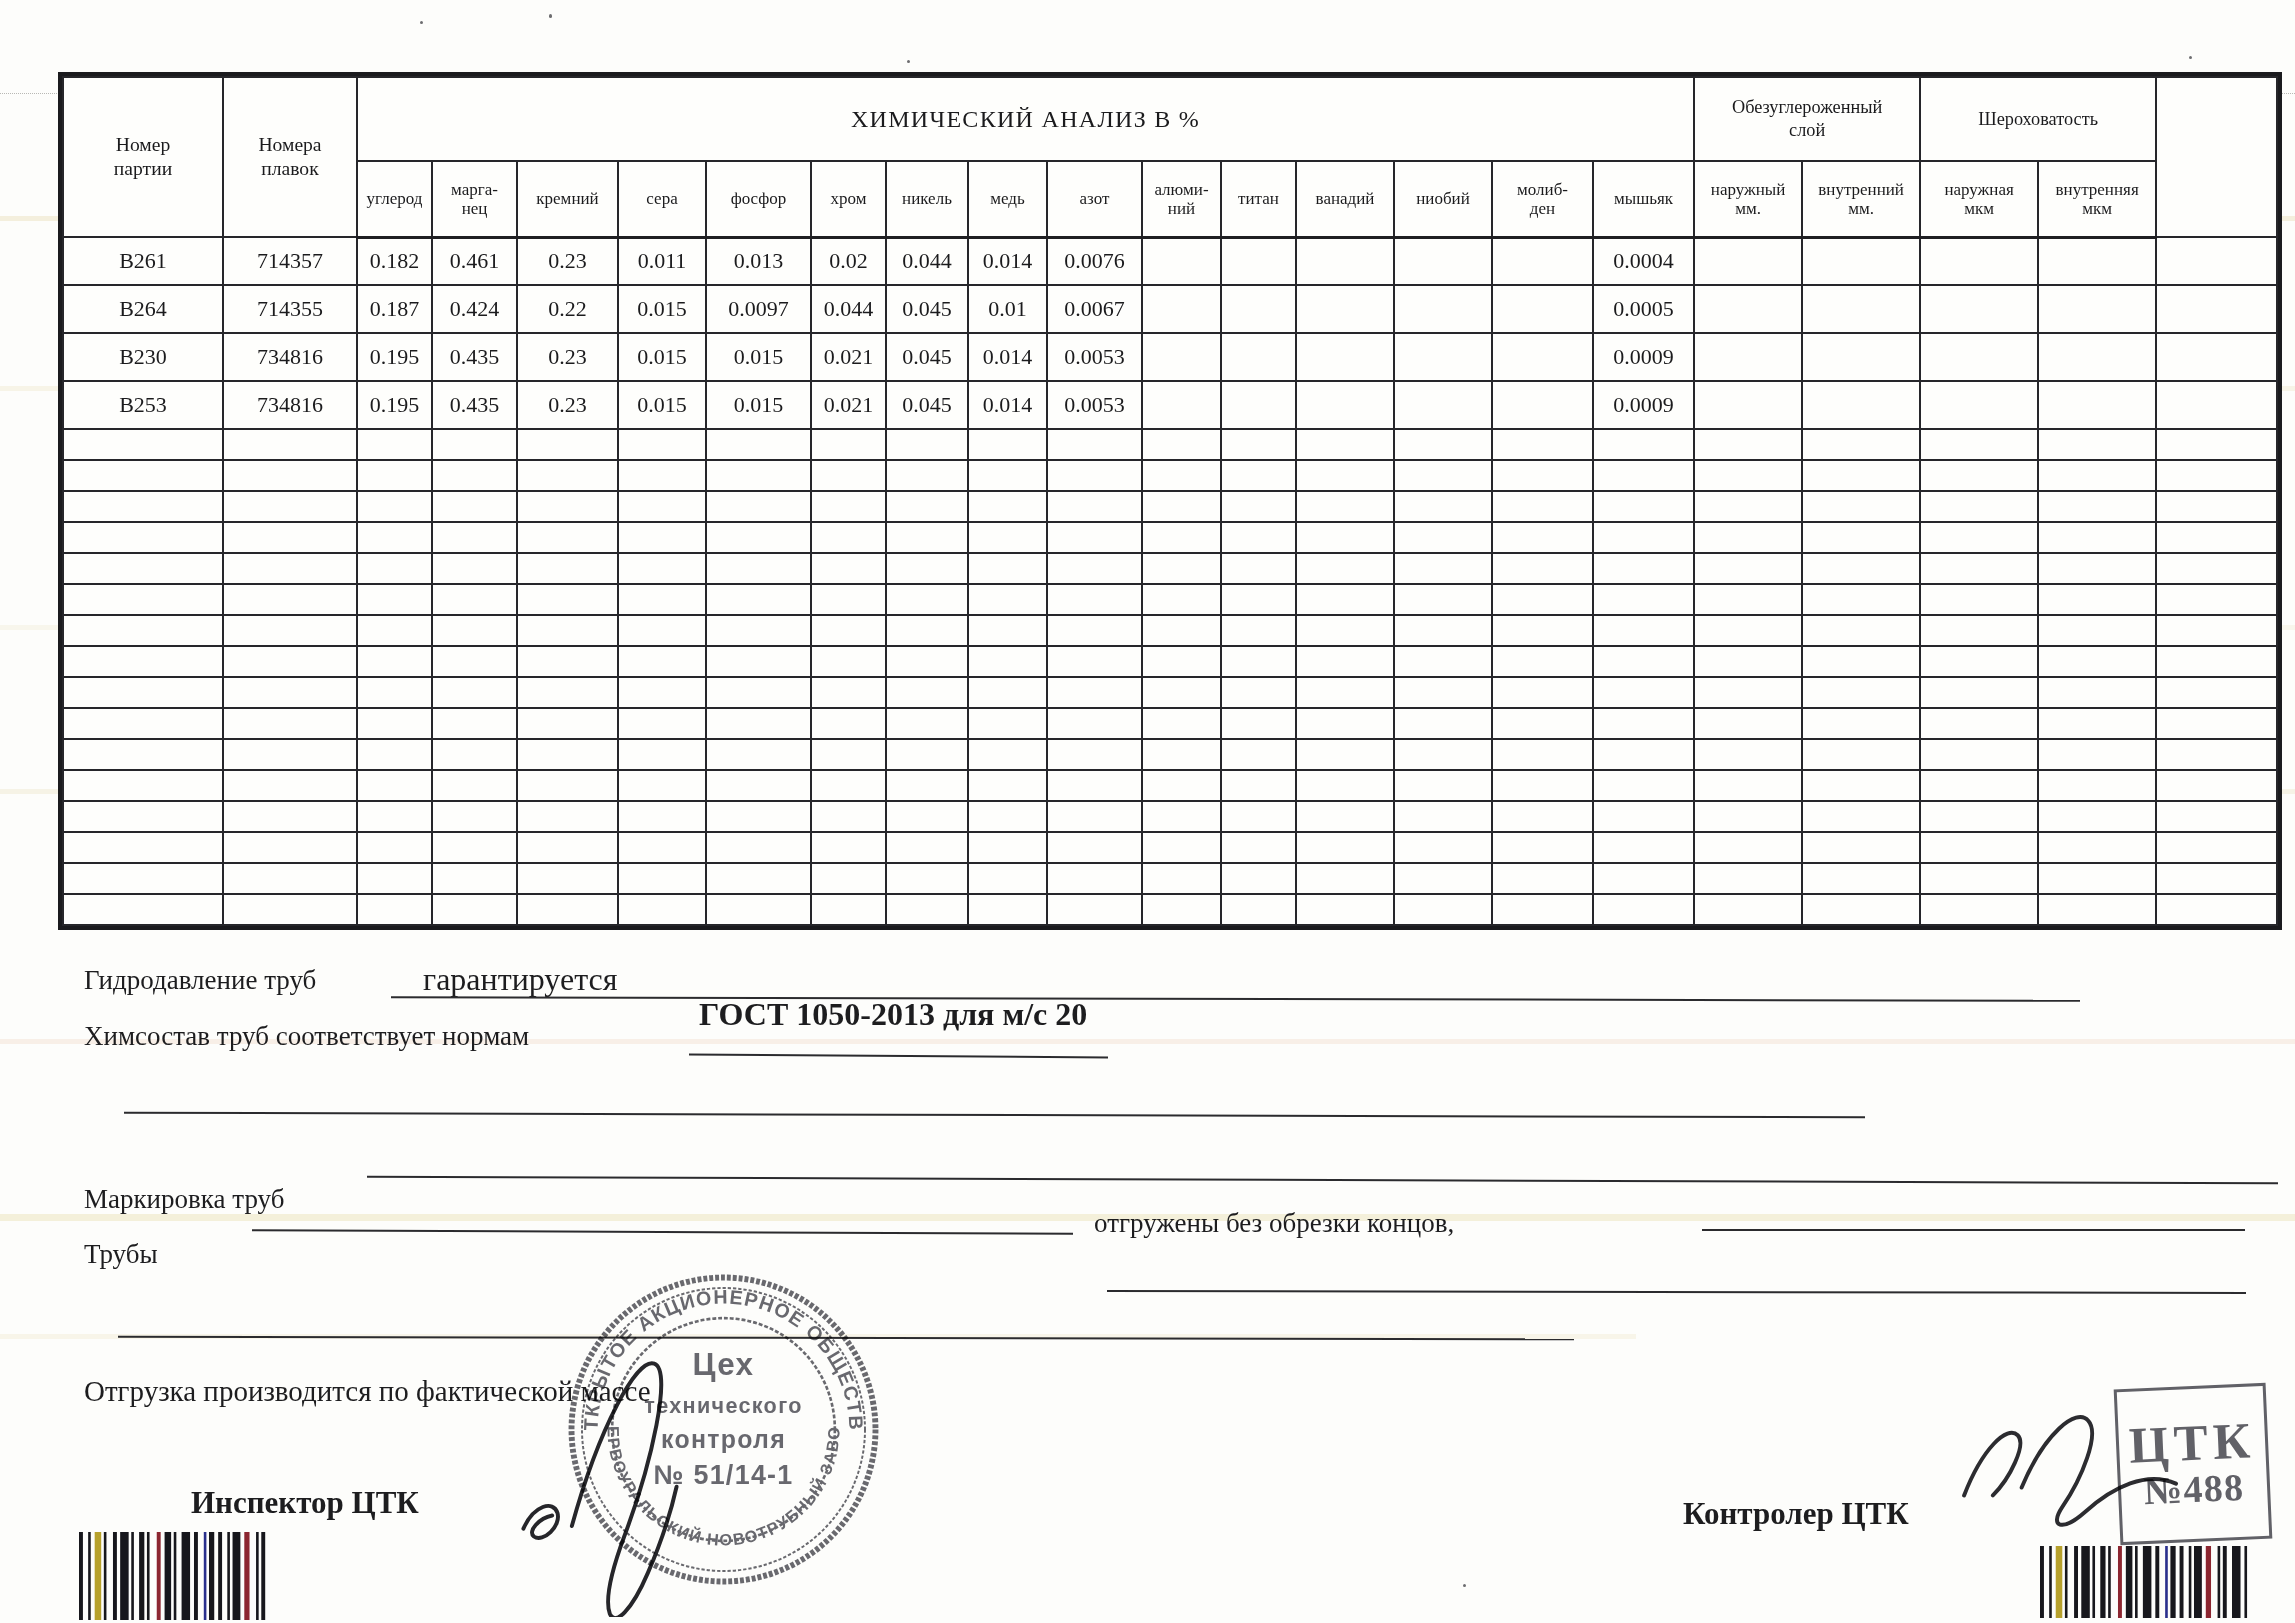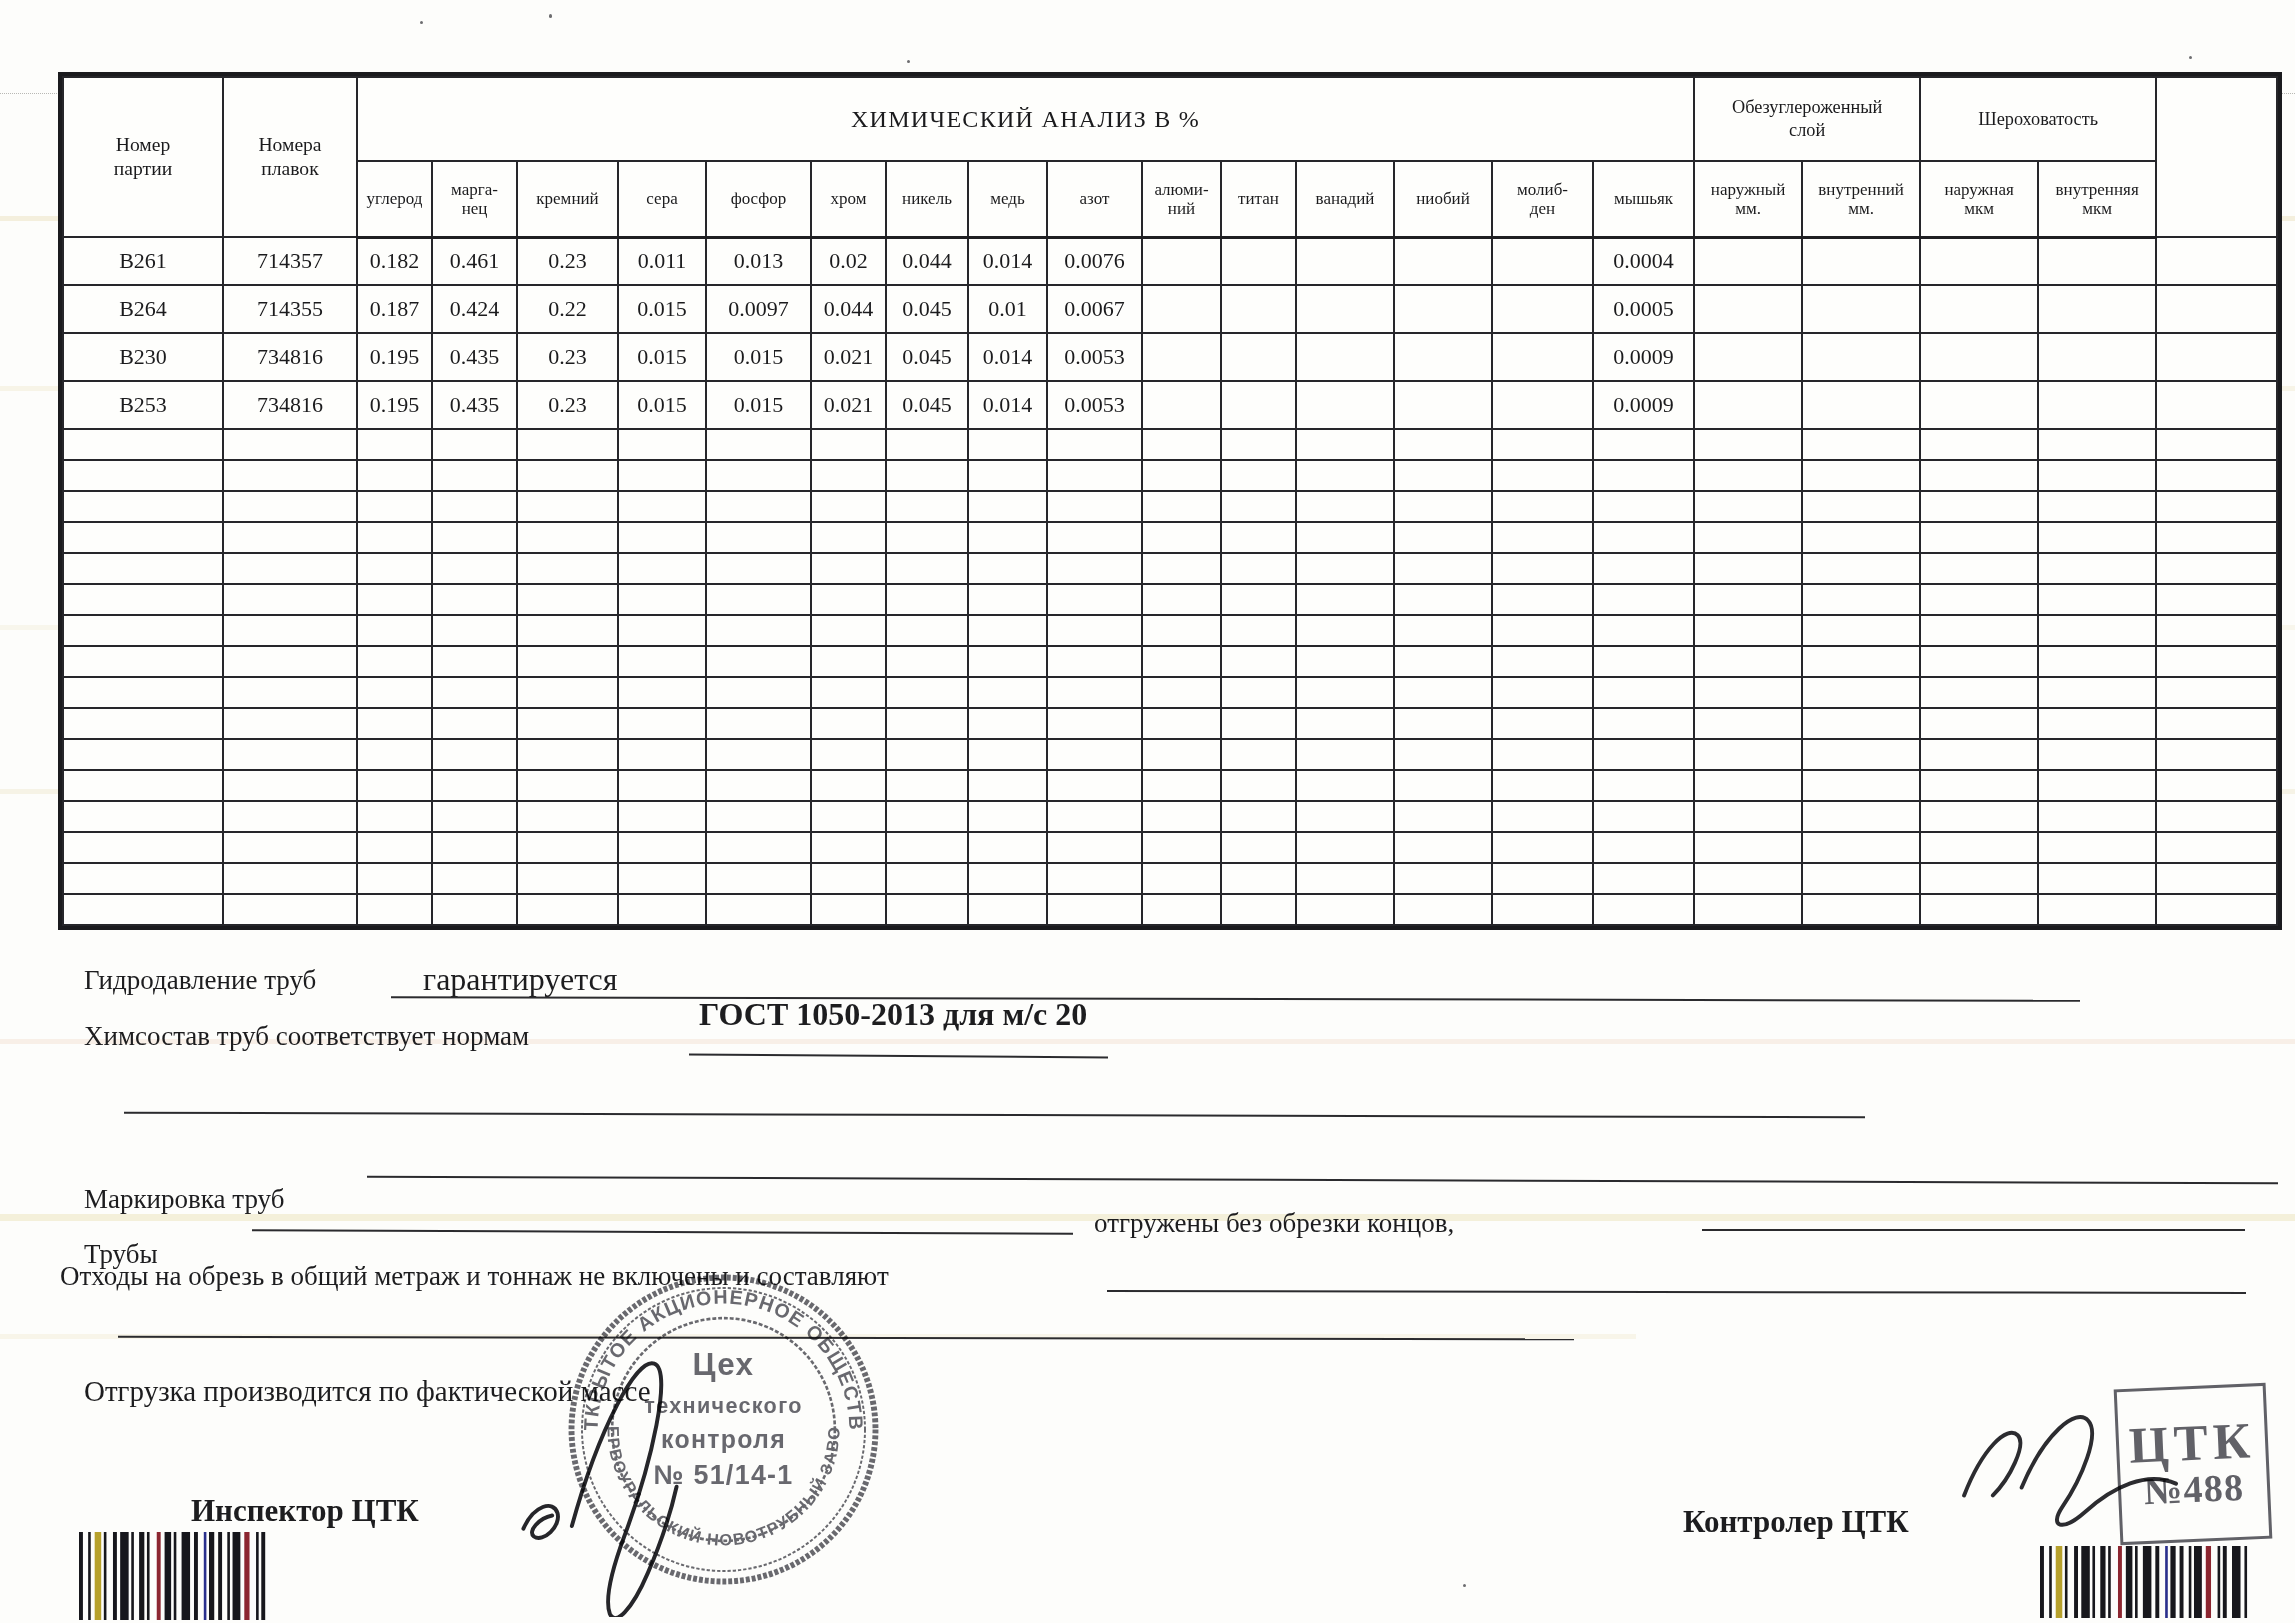--- a/index.html
+++ b/index.html
@@ -17,21 +17,21 @@
   td.corner{white-space:pre-line;font-size:19.6px;line-height:1.25;}
   td.title-cell{font-size:24px;letter-spacing:1.3px;}
   td.group{white-space:pre-line;font-size:18.3px;line-height:1.25;}
   td.sub{white-space:pre-line;font-size:17px;line-height:1.12;}
   tr.data-row{height:48px;}
   tr.data-row td{font-size:22px;}
   tr.empty-row{height:31px;}
 
   
   .doc-text{position:absolute;font-size:27px;white-space:nowrap;text-align:right;}
-  .bold{font-weight:bold;margin-top:8px;}
+  .bold{font-weight:bold;}
   .rule{position:absolute;border-top:2px solid #2b2b2e;height:0;}
 
   
   .round-stamp{position:absolute;mix-blend-mode:multiply;opacity:.88;}
   .round-stamp text, .round-stamp textPath{
       fill:#54545c;font-family:"Liberation Sans","DejaVu Sans",sans-serif;
       font-weight:bold;letter-spacing:2px;}
   .sq-stamp{position:absolute;left:2117px;top:1386px;width:152px;height:156px;
       border:3.3px solid #54545c;transform:rotate(-2.5deg);box-sizing:border-box;
       display:flex;flex-direction:column;align-items:center;justify-content:center;
@@ -636,21 +636,20 @@
   <div class="rule" style="left:124px;top:1114px;width:1741px;transform:rotate(0.15deg);"></div>
 
   <div class="doc-text" style="left:84px;top:1184px;">Маркировка труб</div>
   <div class="rule" style="left:367px;top:1179px;width:1911px;transform:rotate(0.2deg);"></div>
 
   <div class="doc-text" style="left:84px;top:1202px;margin-top:37px;">Трубы</div>
   <div class="rule" style="left:252px;top:1231px;width:821px;transform:rotate(0.25deg);"></div>
   <div class="doc-text" style="left:1094px;top:1208px;">отгружены без обрезки концов,</div>
   <div class="rule" style="left:1702px;top:1229px;width:543px;"></div>
 
-  <div class="doc-text" style="left:60px;top:1261px;">Отходы на обрезь в общий метраж и тоннаж не включены и составляют</div>
   <div class="rule" style="left:1107px;top:1291px;width:1139px;transform:rotate(0.1deg);"></div>
 
   <div class="rule" style="left:118px;top:1337px;width:1456px;transform:rotate(0.1deg);"></div>
 
   <div class="doc-text" style="left:84px;top:1375px;font-size:29px;">Отгрузка производится по фактической массе</div>
 
   <div class="doc-text bold" style="left:191px;top:1485px;font-size:31px;">Инспектор ЦТК</div>
   <div class="doc-text bold" style="left:1683px;top:1496px;font-size:31px;">Контролер ЦТК</div>
 
   <svg class="round-stamp" style="left:563px;top:1269px;width:321px;height:321px;" viewBox="0 0 490 490">

